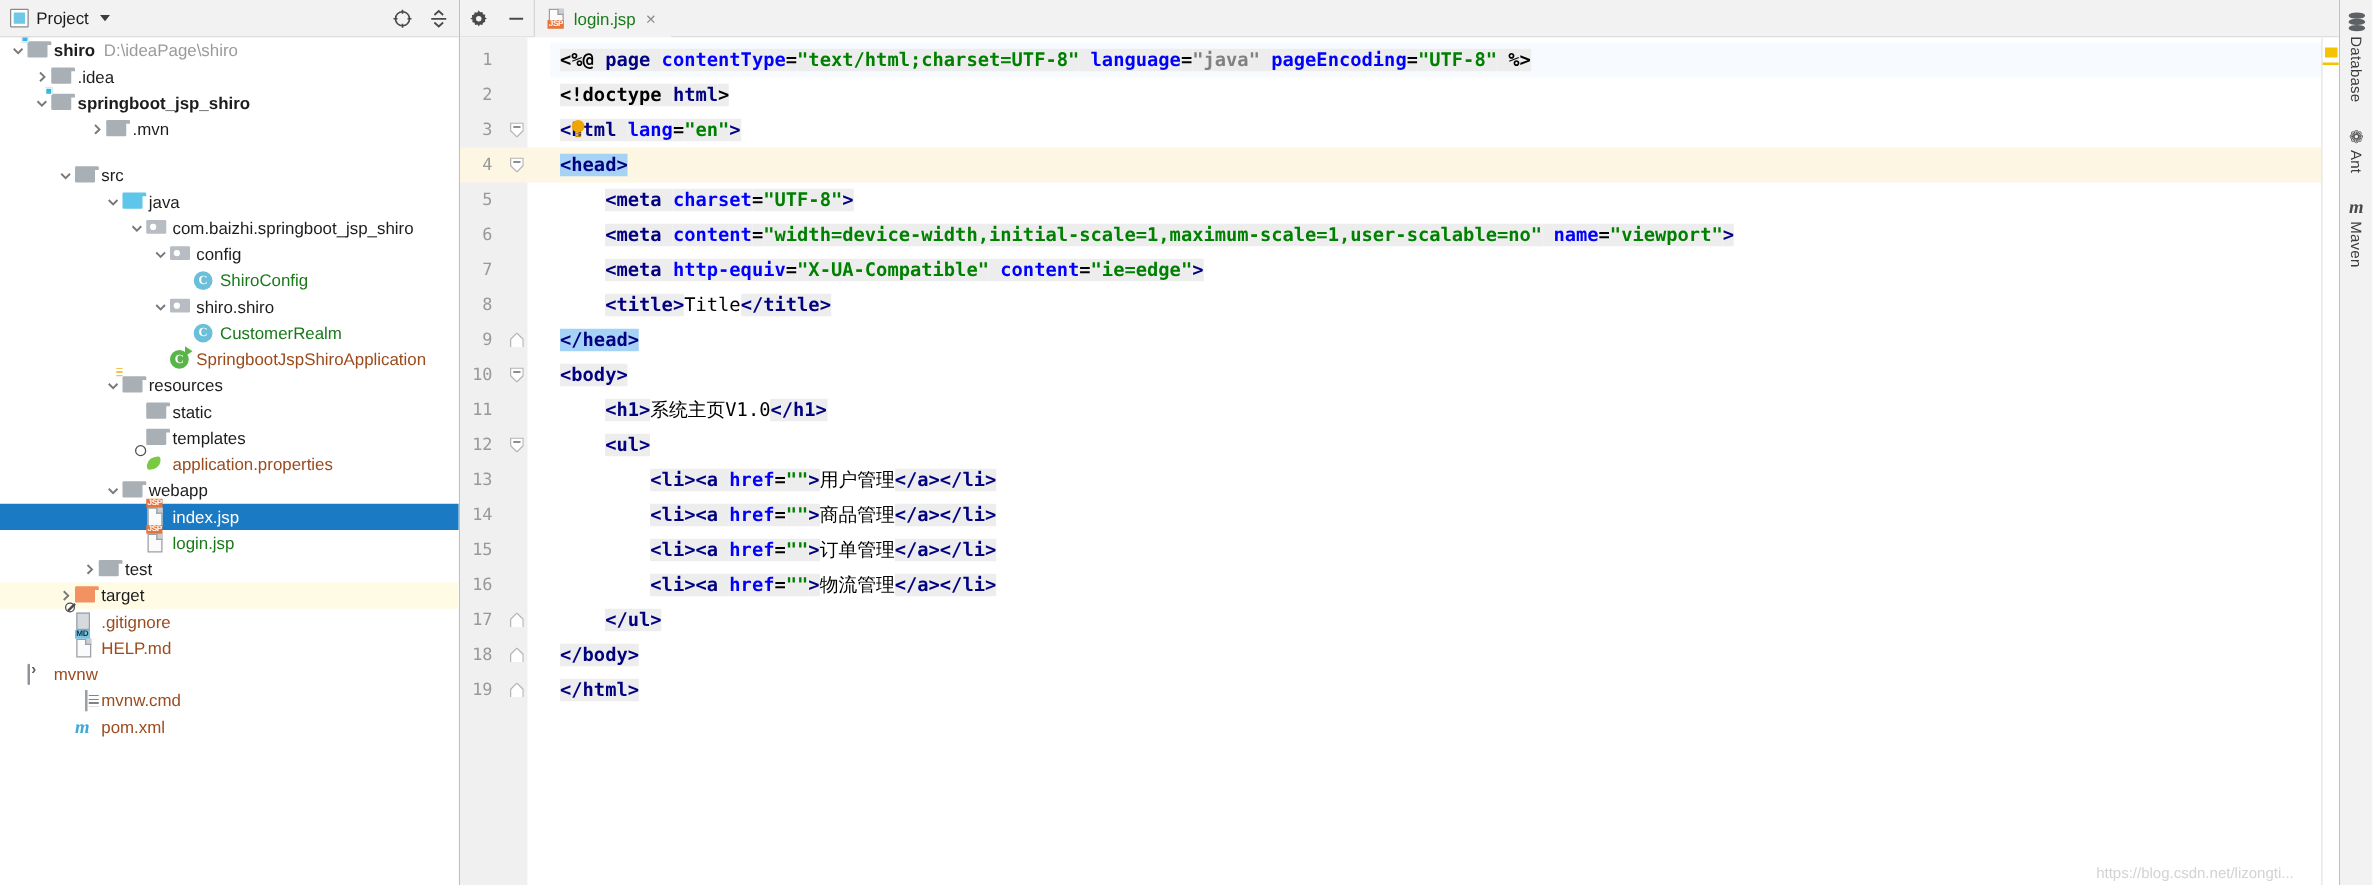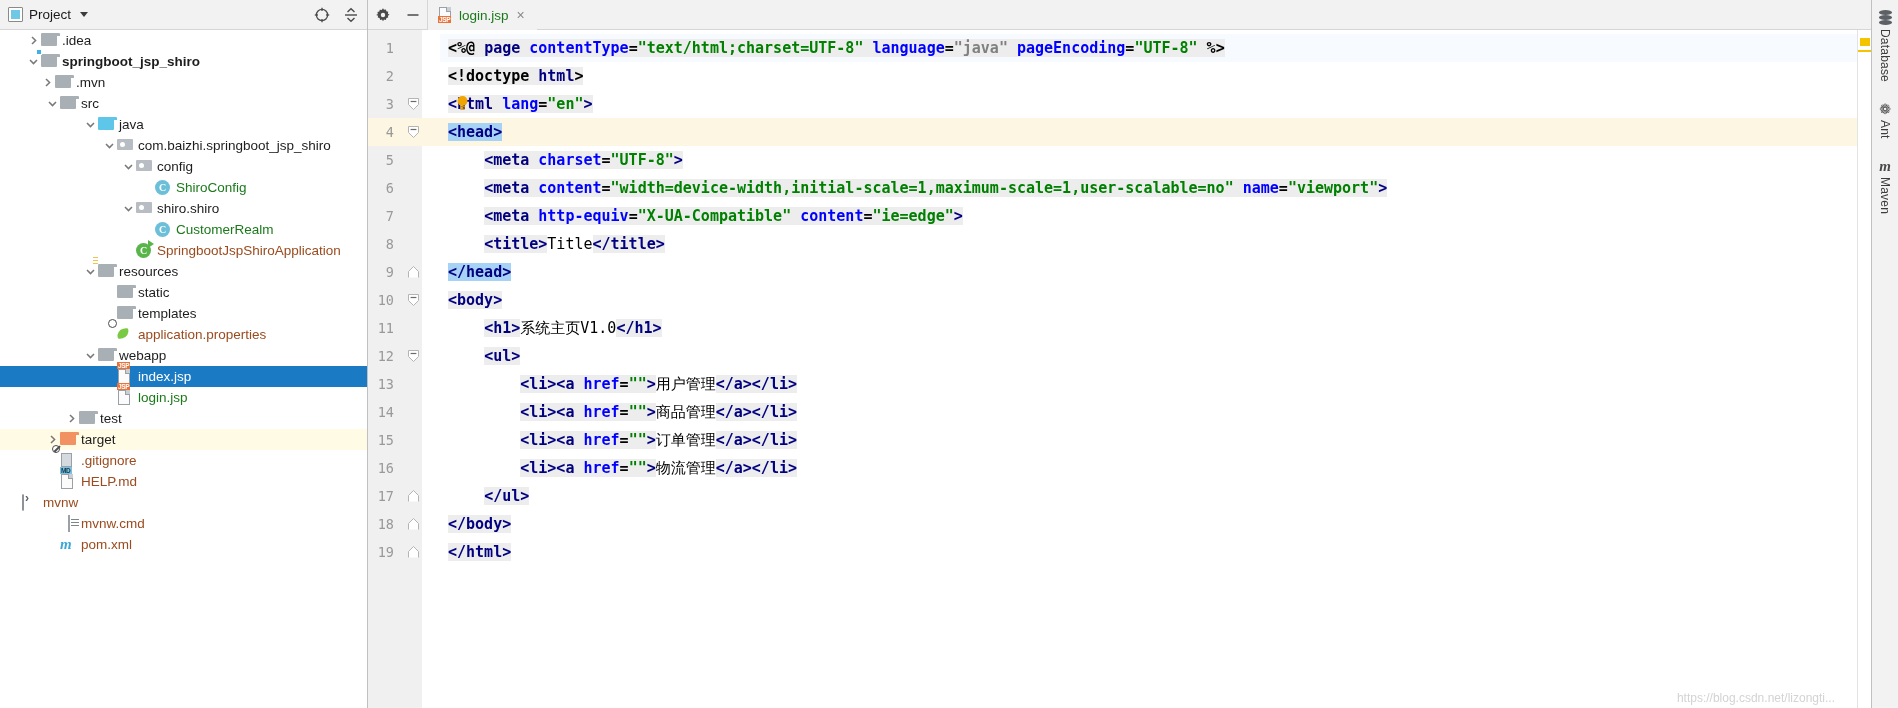--- a/index.html
+++ b/index.html
@@ -282,48 +282,58 @@
         <span class="hicon">
           <svg width="16" height="16" viewBox="0 0 16 16">
             <line x1="2" y1="8" x2="14" y2="8" stroke="#4a4a4a" stroke-width="1.4"></line>
             <polyline points="4.5,5 8,1.8 11.5,5" fill="none" stroke="#4a4a4a" stroke-width="1.4"></polyline>
             <polyline points="4.5,11 8,14.2 11.5,11" fill="none" stroke="#4a4a4a" stroke-width="1.4"></polyline>
           </svg>
         </span>
       </div>
     </div>
     <div id="tree-scroll">
+        <div class="tree-row" style="padding-left: 8px;">
+          <span class="twisty">
+            <svg width="13" height="13" viewBox="0 0 13 13">
+              <polyline points="3,5 6.5,8.6 10,5" fill="none" stroke="#787878" stroke-width="1.5"></polyline>
+            </svg>
+          </span>
+          <span class="node-icon"><span class="folder"><span class="tab"></span><span class="body"></span><span class="badge"></span></span></span>
+          <span class="node-label lbl-dark bold">shiro</span>
+          <span class="path-hint">D:\ideaPage\shiro</span>
+        </div>
         <div class="tree-row" style="padding-left: 27px;">
           <span class="twisty">
             <svg width="13" height="13" viewBox="0 0 13 13">
               <polyline points="5,3 8.6,6.5 5,10" fill="none" stroke="#787878" stroke-width="1.5"></polyline>
             </svg>
           </span>
           <span class="node-icon"><span class="folder"><span class="tab"></span><span class="body"></span></span></span>
           <span class="node-label lbl-dark">.idea</span>
         </div>
         <div class="tree-row" style="padding-left: 27px;">
           <span class="twisty">
             <svg width="13" height="13" viewBox="0 0 13 13">
               <polyline points="3,5 6.5,8.6 10,5" fill="none" stroke="#787878" stroke-width="1.5"></polyline>
             </svg>
           </span>
           <span class="node-icon"><span class="folder"><span class="tab"></span><span class="body"></span><span class="badge"></span></span></span>
           <span class="node-label lbl-dark bold">springboot_jsp_shiro</span>
         </div>
-        <div class="tree-row" style="padding-left: 41px;">
+        <div class="tree-row" style="padding-left: 71px;">
           <span class="twisty">
             <svg width="13" height="13" viewBox="0 0 13 13">
               <polyline points="5,3 8.6,6.5 5,10" fill="none" stroke="#787878" stroke-width="1.5"></polyline>
             </svg>
           </span>
           <span class="node-icon"><span class="folder"><span class="tab"></span><span class="body"></span></span></span>
           <span class="node-label lbl-dark">.mvn</span>
         </div>
-        <div class="tree-row" style="padding-left: 46px;">
+        <div class="tree-row" style="padding-left: 46px; margin-top: 16px;">
           <span class="twisty">
             <svg width="13" height="13" viewBox="0 0 13 13">
               <polyline points="3,5 6.5,8.6 10,5" fill="none" stroke="#787878" stroke-width="1.5"></polyline>
             </svg>
           </span>
           <span class="node-icon"><span class="folder"><span class="tab"></span><span class="body"></span></span></span>
           <span class="node-label lbl-dark">src</span>
         </div>
         <div class="tree-row" style="padding-left: 84px;">
           <span class="twisty">

